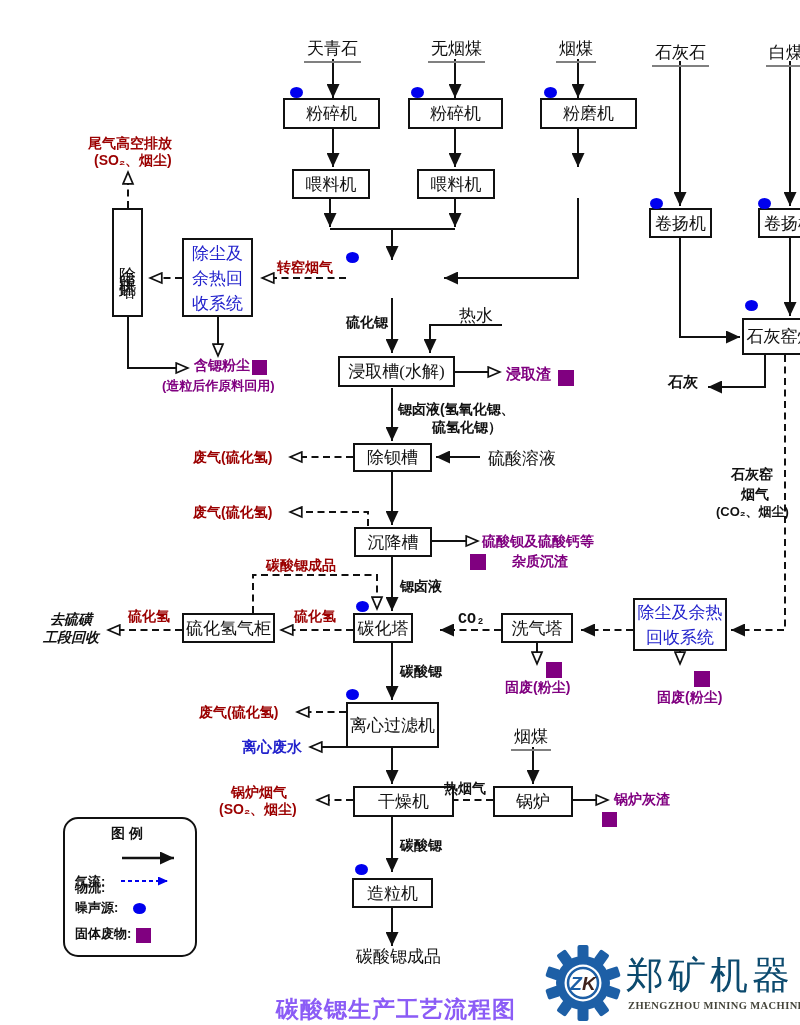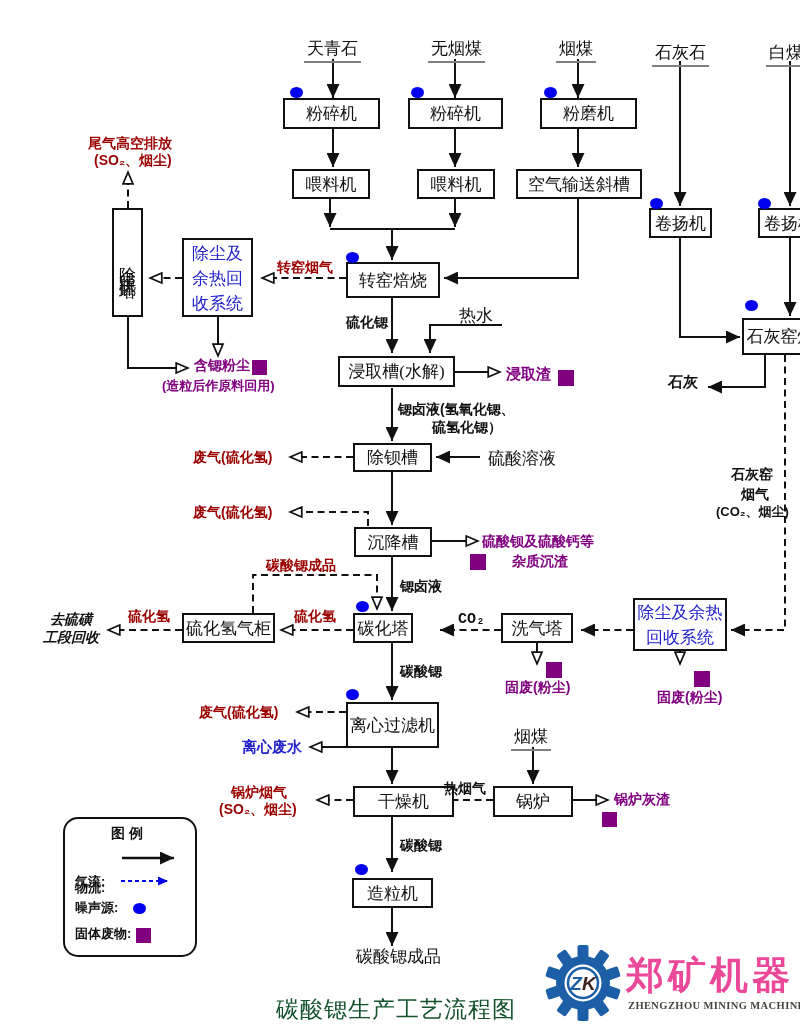--- a/index.html
+++ b/index.html
@@ -17,23 +17,23 @@
      font-size:14px;white-space:nowrap;color:#111;}
   .m{position:absolute;font:17px "Liberation Serif",serif;color:#111;white-space:nowrap;}
   .red{color:#9b0000}.purple{color:#800080}.blue2{color:#2222cc}
   .it{font-style:italic}
   .sz13{font-size:13px}.sz15{font-size:15px}
   .dot{position:absolute;width:13px;height:11px;border-radius:50%;background:#0000ee;}
   .sq{position:absolute;width:16px;height:16px;background:#800080;}
   .legend-box{position:absolute;left:63px;top:817px;width:134px;height:140px;
               border:2px solid #111;border-radius:15px;box-sizing:border-box;}
   .ttl{position:absolute;left:276px;top:994px;font-family:"Liberation Sans",sans-serif;
-       font-weight:normal;font-size:23px;color:#14532d;letter-spacing:1px;text-align:right;}
+       font-weight:bold;font-size:23px;color:#8b5cf6;letter-spacing:1px;text-align:right;}
   .logo-name{position:absolute;left:626px;top:950px;font-family:"Liberation Sans",sans-serif;
-       font-weight:700;font-size:38px;color:#ec4899;letter-spacing:4px;white-space:nowrap;}
+       font-weight:400;font-size:38px;color:#0c4a6e;letter-spacing:4px;white-space:nowrap;}
   .logo-sub{position:absolute;left:628px;top:1000px;font-family:"Liberation Serif",serif;
        font-weight:bold;font-size:10.5px;color:#45453b;letter-spacing:0.4px;white-space:nowrap;}
 </style>
 </head>
 <body>
 
 <div id="stage">
 
   <svg id="flow-svg" width="800" height="1025" viewBox="0 0 800 1025">
     <defs>
@@ -116,29 +116,27 @@
   <div class="mat" style="left:556px;top:37px">烟煤</div>
   <div class="mat" style="left:652px;top:41px">石灰石</div>
   <div class="mat" style="left:766px;top:41px">白煤</div>
   <div class="mat" style="left:511px;top:725px">烟煤</div>
 
   <div class="box" style="left:283px;top:98px;width:97px;height:31px">粉碎机</div>
   <div class="box" style="left:408px;top:98px;width:95px;height:31px">粉碎机</div>
   <div class="box" style="left:540px;top:98px;width:97px;height:31px">粉磨机</div>
   <div class="box" style="left:292px;top:169px;width:78px;height:30px">喂料机</div>
   <div class="box" style="left:417px;top:169px;width:78px;height:30px">喂料机</div>
-  <div class="box" style="left:516px;top:169px;width:126px;height:30px">空气输送斜槽</div>
   <div class="box" style="left:649px;top:208px;width:63px;height:30px">卷扬机</div>
   <div class="box" style="left:758px;top:208px;width:63px;height:30px">卷扬机</div>
   <div class="box" style="left:742px;top:318px;width:94px;height:37px">石灰窑焙烧</div>
   <div class="box vert" style="left:112px;top:208px;width:31px;height:109px">除尘脱硫塔</div>
   <div class="box" style="left:182px;top:238px;width:71px;height:79px;color:#2222cc">
     <span class="wrap">除尘及余热回收系统</span>
   </div>
-  <div class="box" style="left:346px;top:262px;width:94px;height:36px">转窑焙烧</div>
   <div class="box" style="left:338px;top:356px;width:117px;height:31px">浸取槽(水解)</div>
   <div class="box" style="left:353px;top:443px;width:79px;height:29px">除钡槽</div>
   <div class="box" style="left:354px;top:527px;width:78px;height:30px">沉降槽</div>
   <div class="box" style="left:353px;top:613px;width:60px;height:30px">碳化塔</div>
   <div class="box" style="left:182px;top:613px;width:93px;height:30px">硫化氢气柜</div>
   <div class="box" style="left:501px;top:613px;width:72px;height:30px">洗气塔</div>
   <div class="box" style="left:633px;top:598px;width:94px;height:53px;color:#2222cc">
     <span class="wrap">除尘及余热回收系统</span>
   </div>
   <div class="box" style="left:346px;top:702px;width:93px;height:46px">离心过滤机</div>

